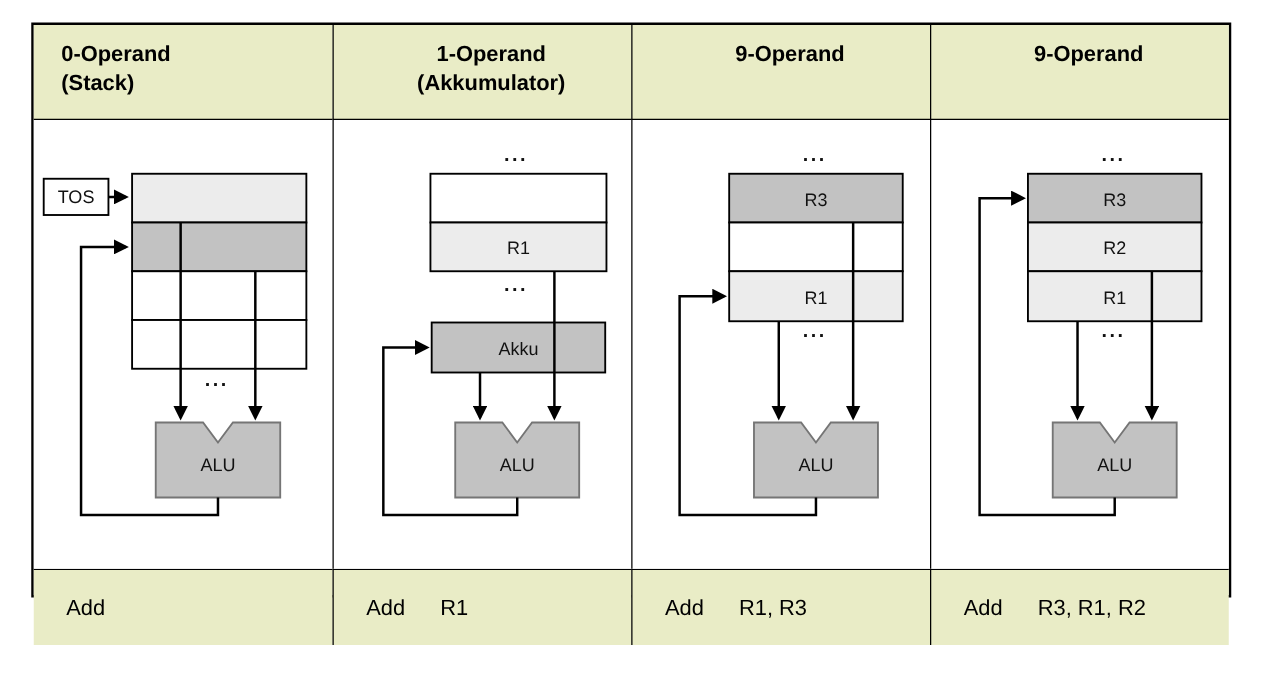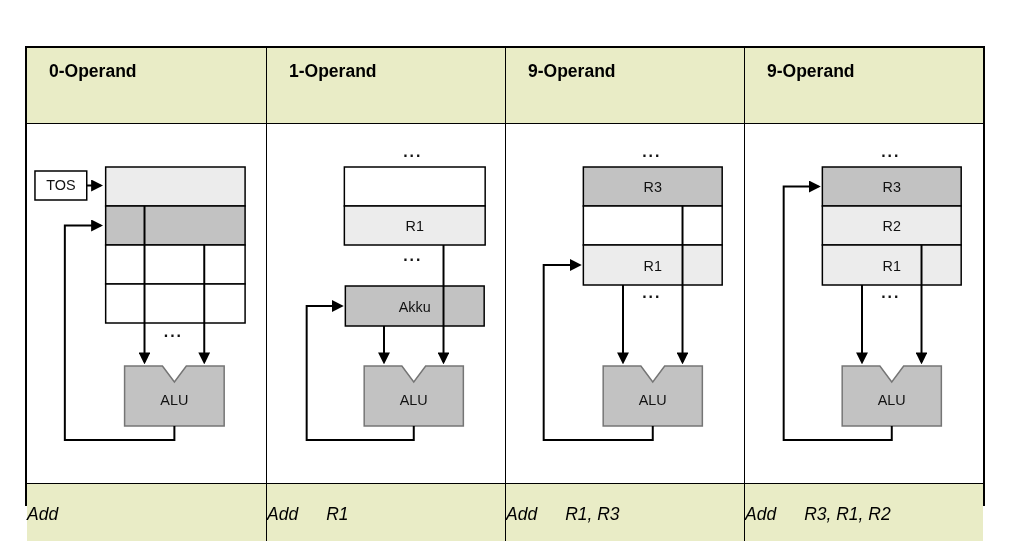--- a/index.html
+++ b/index.html
@@ -6,55 +6,56 @@
   .canvas{
     position:relative;width:1009px;height:541px;background:#ffffff;
     font-family:"Liberation Sans",sans-serif;color:#000;
   }
   .optable{
     position:absolute;left:25px;top:18px;width:960px;height:460px;
     border:2px solid #000;box-sizing:border-box;
     display:grid;
     grid-template-columns:1fr 1fr 1fr 1fr;
     grid-template-rows:76px 359px 61px;
-    margin-top:28px;
   }
   .cell{box-sizing:border-box;}
-  .sep{border-left:1.5px solid #000;}
+  .sep{border-left:1.5px solid #000;text-align:center;}
   .hcell{
     background:#e9ecc6;border-bottom:1.5px solid #000;
     padding:12px 8px 0 22px;font-weight:bold;font-size:17.5px;line-height:23px;
   }
   .bcell{background:#ffffff;position:relative;overflow:hidden;}
   .bcell svg{position:absolute;left:0;top:0;width:100%;height:100%;}
   .fcell{
     background:#e9ecc6;border-top:1.5px solid #000;
-    display:flex;align-items:center;font-size:17.5px;font-style:italic;
+    display:flex;align-items:center;padding-left:26px;font-size:17.5px;
   }
   .op{margin-left:28px;}
   
   .f-light{fill:#ececec;stroke:#000;stroke-width:1.5;}
   .f-med{fill:#c2c2c2;stroke:#000;stroke-width:1.5;}
   .f-white{fill:#ffffff;stroke:#000;stroke-width:1.5;}
   .wire{stroke:#000;stroke-width:2;fill:none;}
   .alu{fill:#c2c2c2;stroke:#757575;stroke-width:1.5;}
   .lbl{font-family:"Liberation Sans",sans-serif;font-size:14.5px;text-anchor:middle;fill:#111;}
   .dots{font-family:"Liberation Sans",sans-serif;font-size:16px;font-weight:bold;letter-spacing:2px;text-anchor:middle;fill:#111;}
 </style>
 </head>
 <body>
 
 <div class="canvas">
   <div class="optable">
 
     <div class="cell hcell">
       <div>0-Operand</div>
+      <div>(Stack)</div>
     </div>
     <div class="cell hcell sep">
       <div>1-Operand</div>
+      <div>(Akkumulator)</div>
     </div>
     <div class="cell hcell sep">
       <div>9-Operand</div>
       <div></div>
     </div>
     <div class="cell hcell sep">
       <div>9-Operand</div>
       <div></div>
     </div>
 

